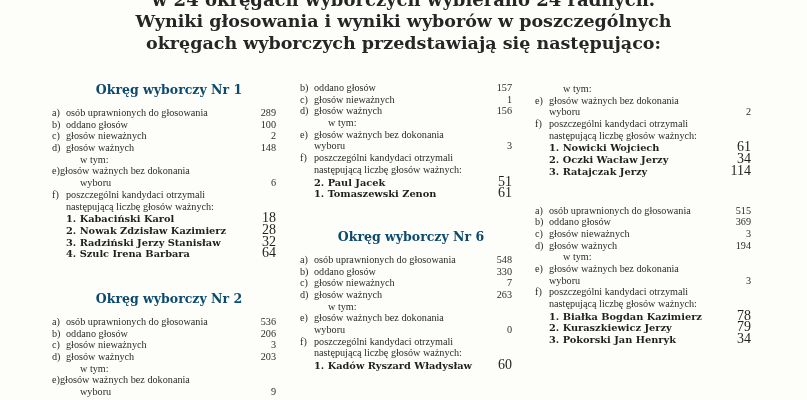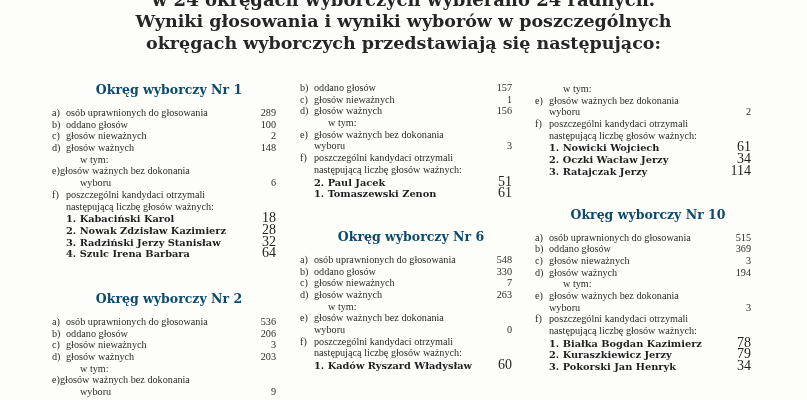--- a/index.html
+++ b/index.html
@@ -269,21 +269,20 @@
   <div class="row cand">
       <span class="txt">2. Oczki Wacław Jerzy</span>
       <span class="val">34</span>
     </div>
   <div class="row cand">
       <span class="txt">3. Ratajczak Jerzy</span>
       <span class="val">114</span>
     </div>
 
   <div style="height:28px"></div>
-  <div class="dtitle">Okręg wyborczy Nr 10</div>
   <div class="row">
       <span class="lab">a)</span>
       <span class="txt">osób uprawnionych do głosowania</span>
       <span class="val">515</span>
     </div>
   <div class="row">
       <span class="lab">b)</span>
       <span class="txt">oddano głosów</span>
       <span class="val">369</span>
     </div>

